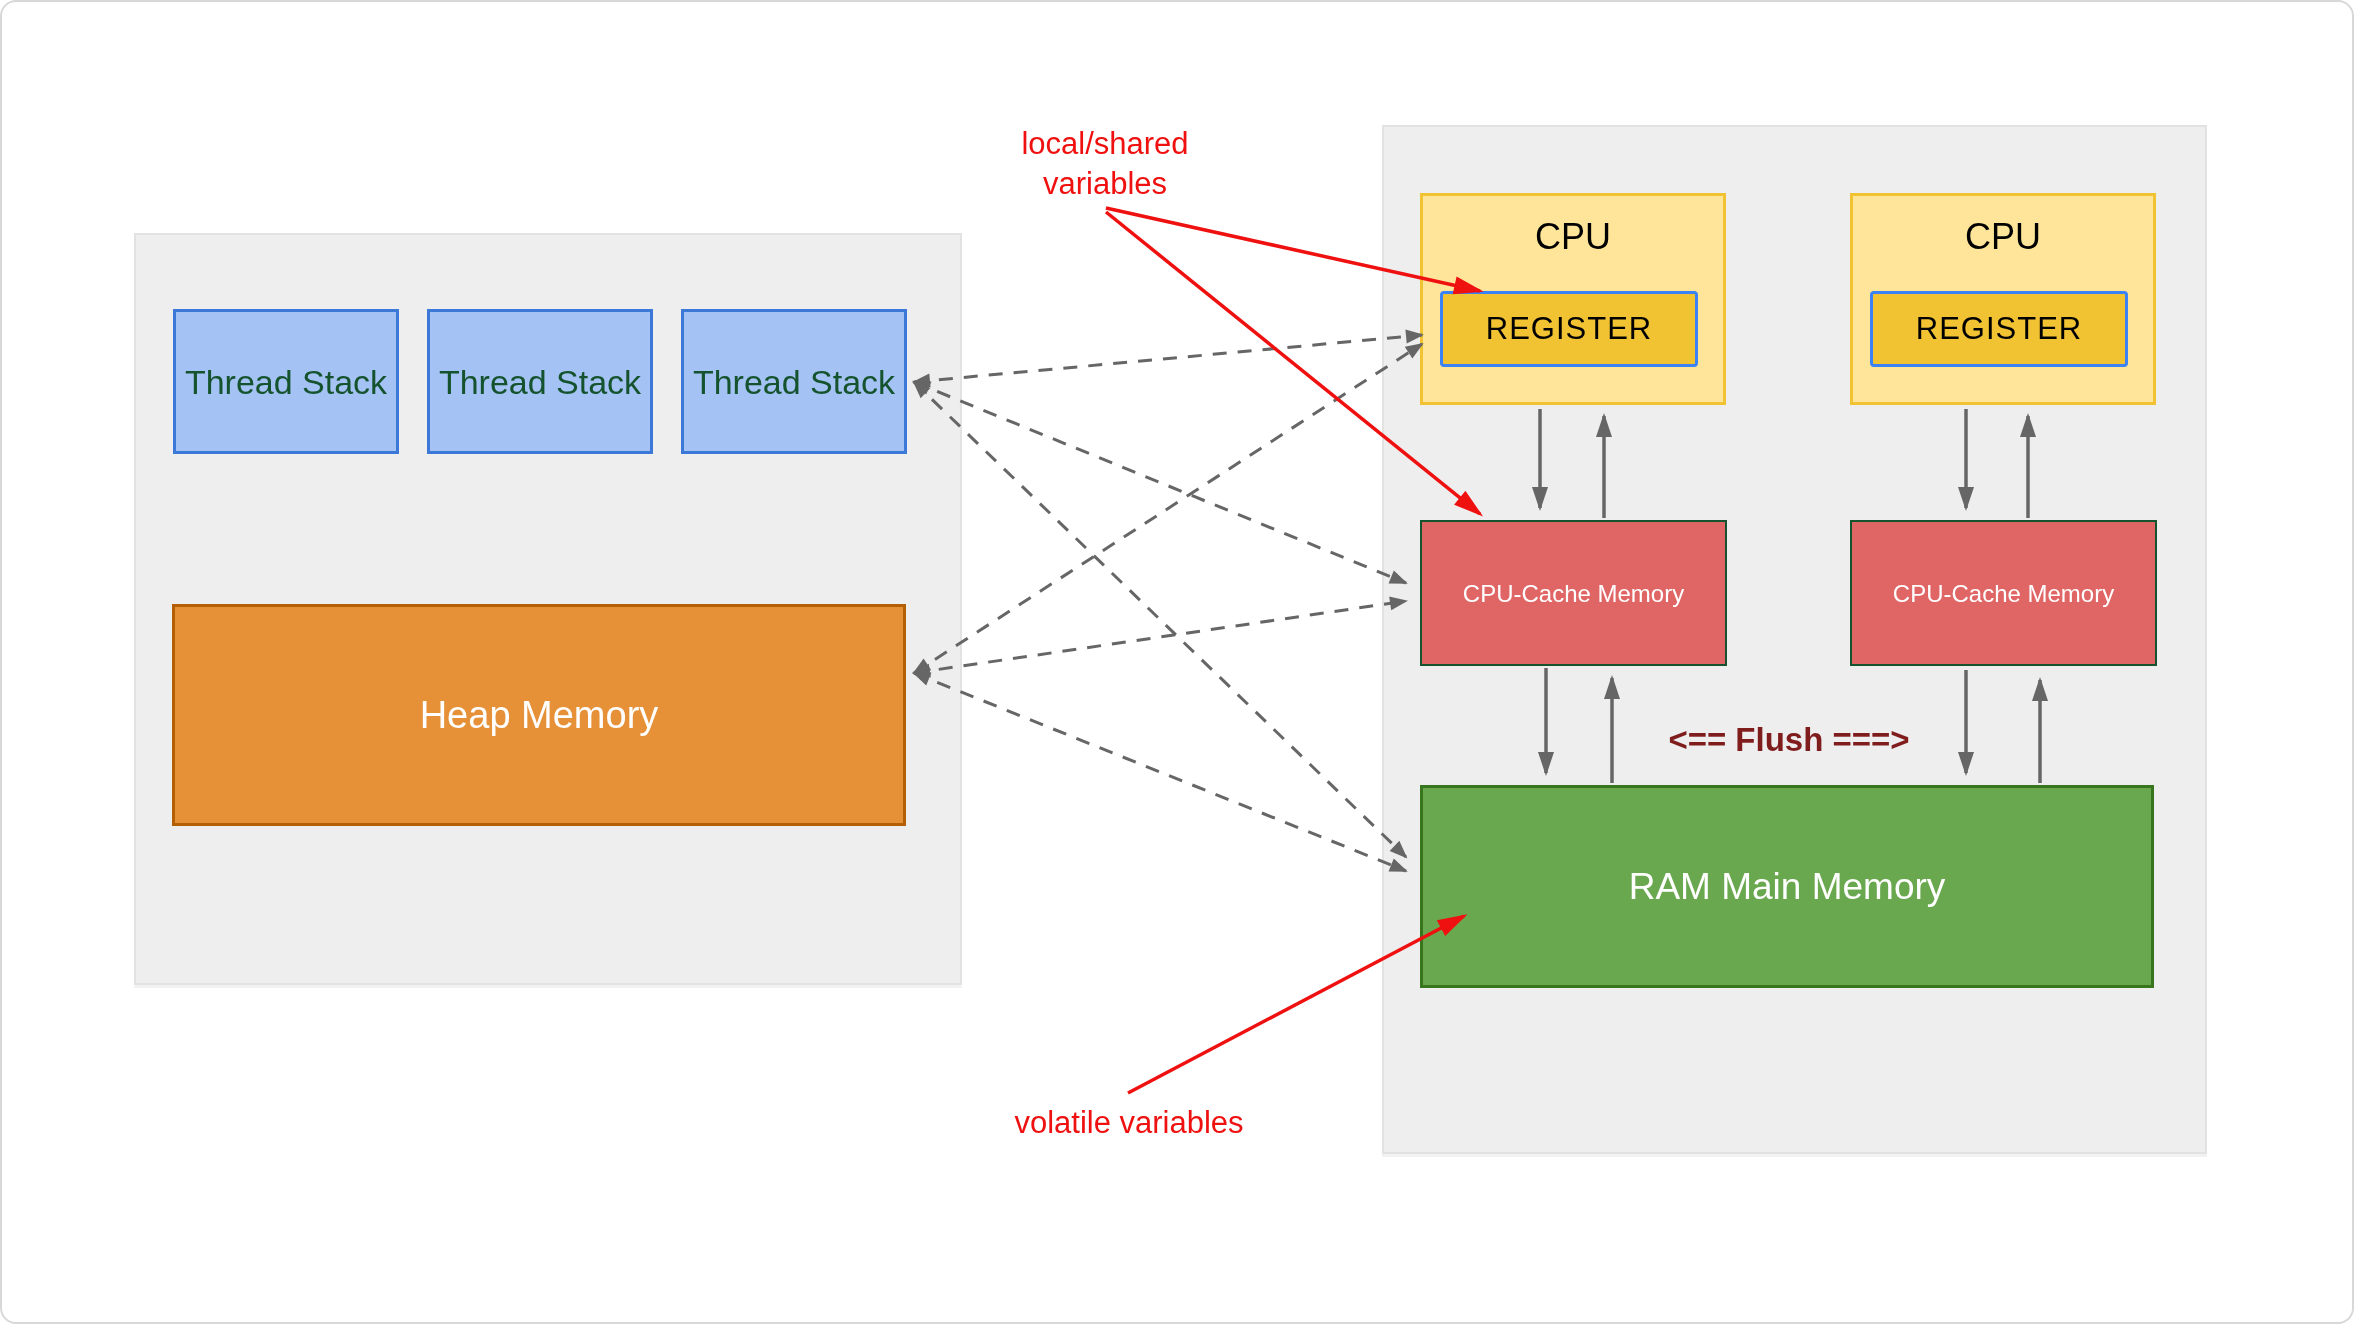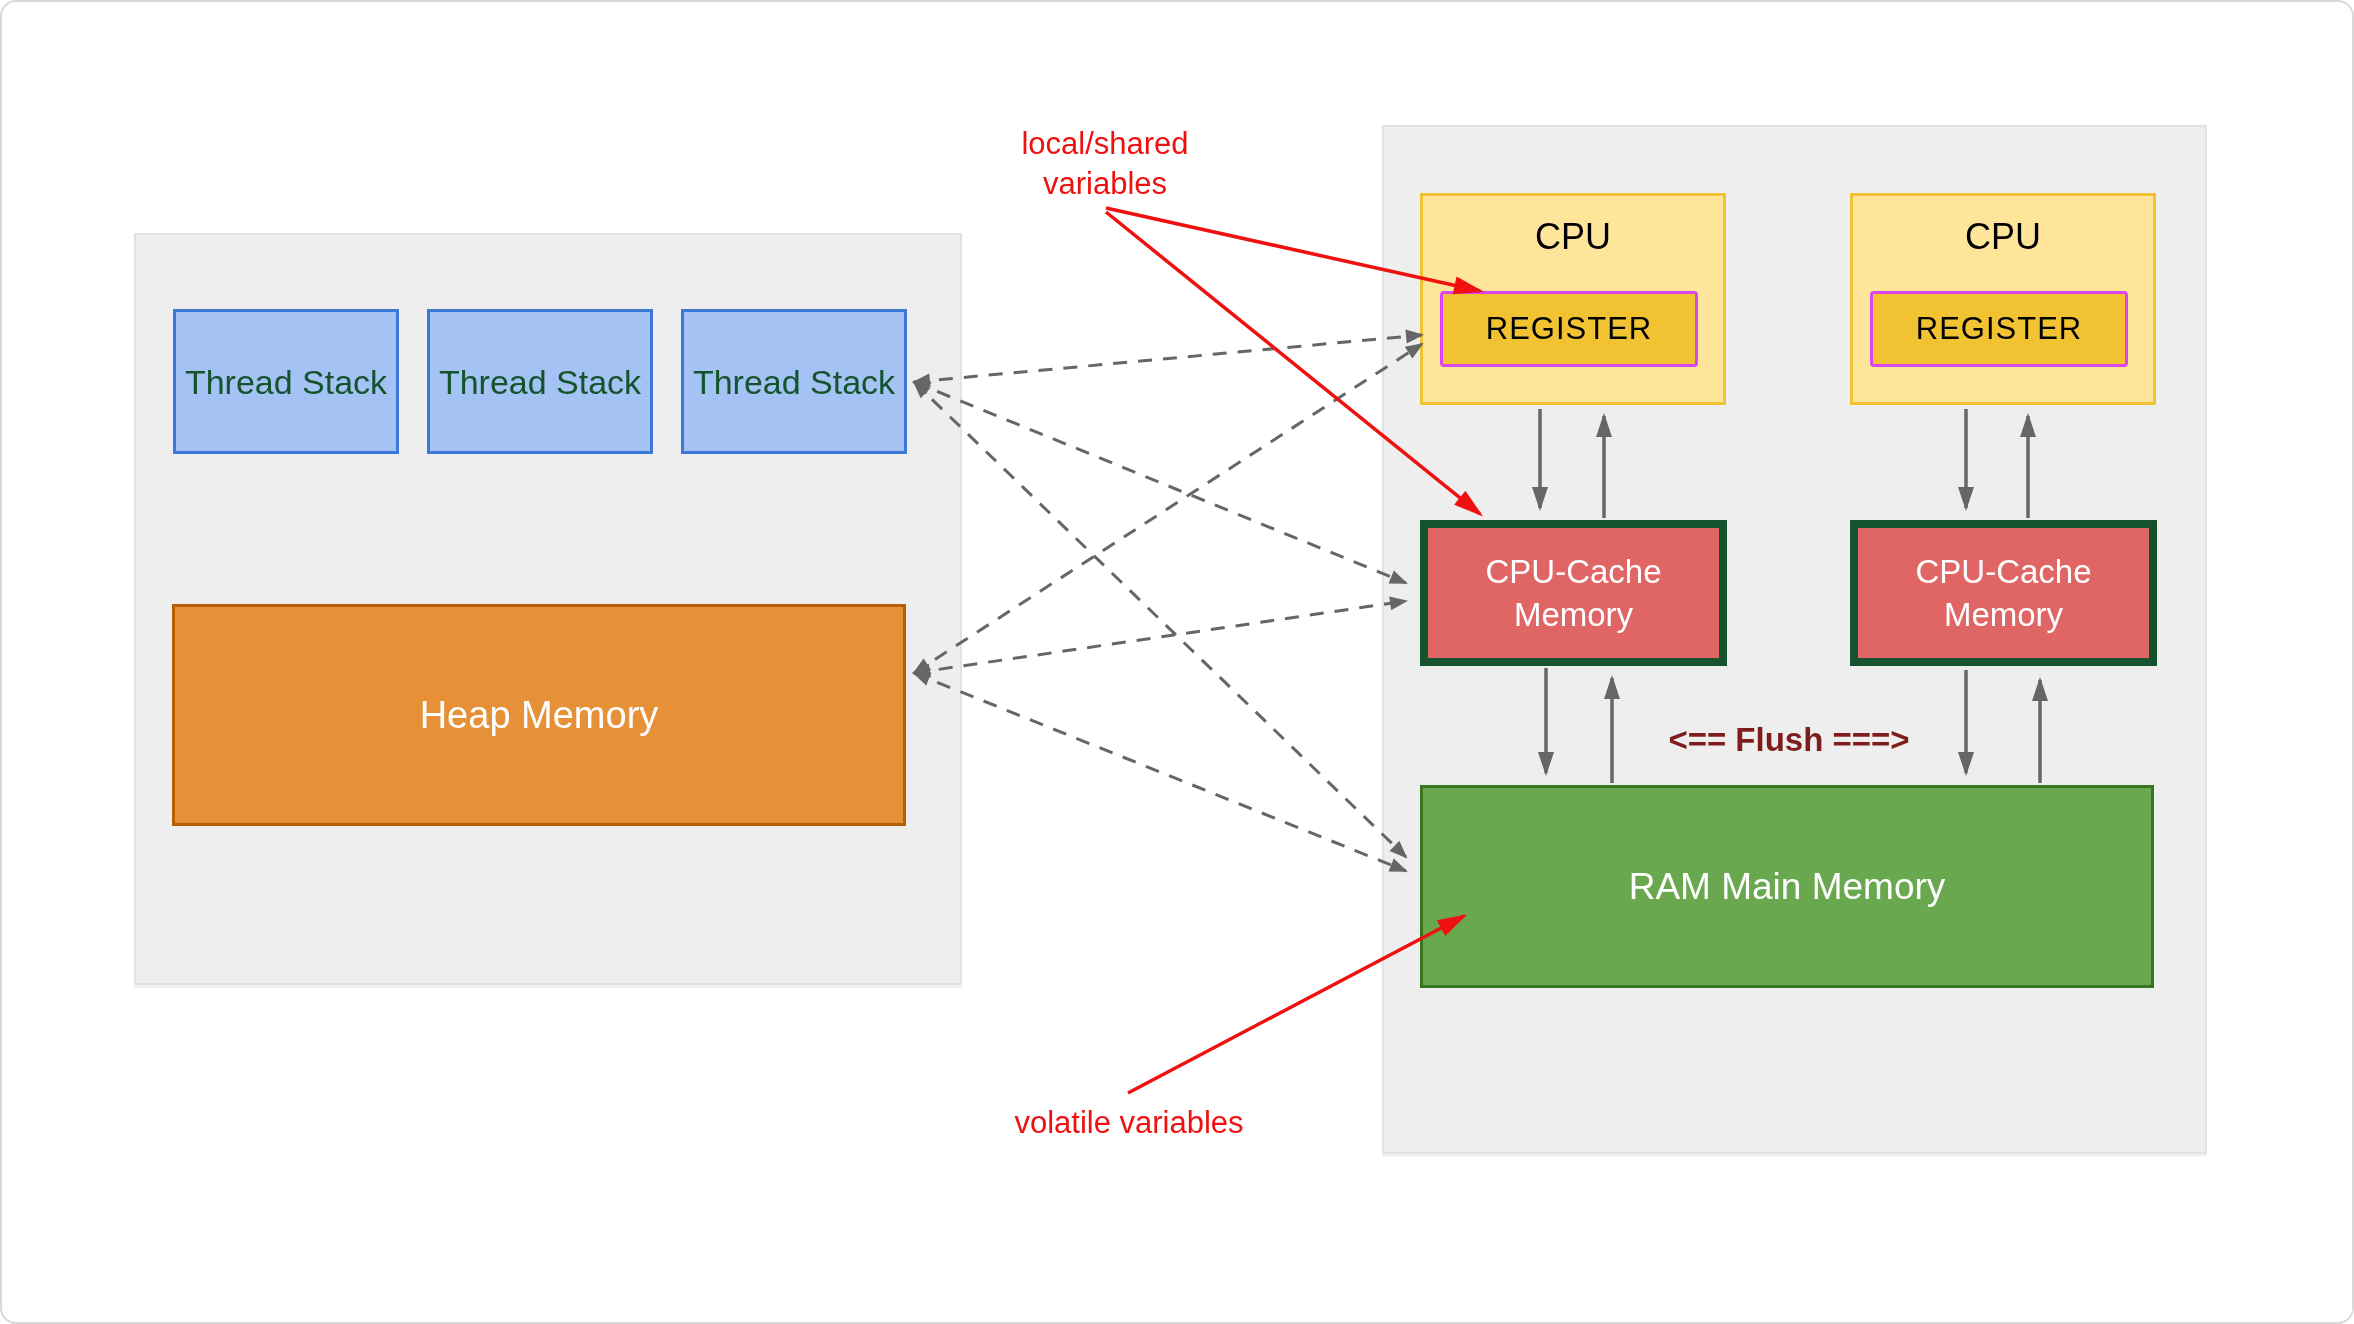--- a/index.html
+++ b/index.html
@@ -30,27 +30,27 @@
   .heap{
     background:#e69138;border:3px solid #b45f06;
     color:#ffffff;font-size:38px;
   }
   .cpu-box{
     background:#ffe599;border:3px solid #f1c232;
     color:#000;font-size:36px;
     align-items:flex-start;padding-top:20px;
   }
   .register{
-    background:#f1c232;border:3px solid #d946ef;
+    background:#f1c232;border:3px solid #3b82f6;
     border-radius:4px;
     color:#000;font-size:31px;letter-spacing:1px;
   }
   .cache{
-    background:#e06666;border:8px solid #14532d;
-    color:#ffffff;font-size:33px;line-height:43px;
+    background:#e06666;border:2px solid #14532d;
+    color:#ffffff;font-size:24px;line-height:43px;
   }
   .ram{
     background:#6aa84f;border:3px solid #38761d;
     color:#ffffff;font-size:37px;
   }
   .model-title{
     color:#000;font-size:43px;
     text-align:center;white-space:nowrap;
   }
   .red-note{

